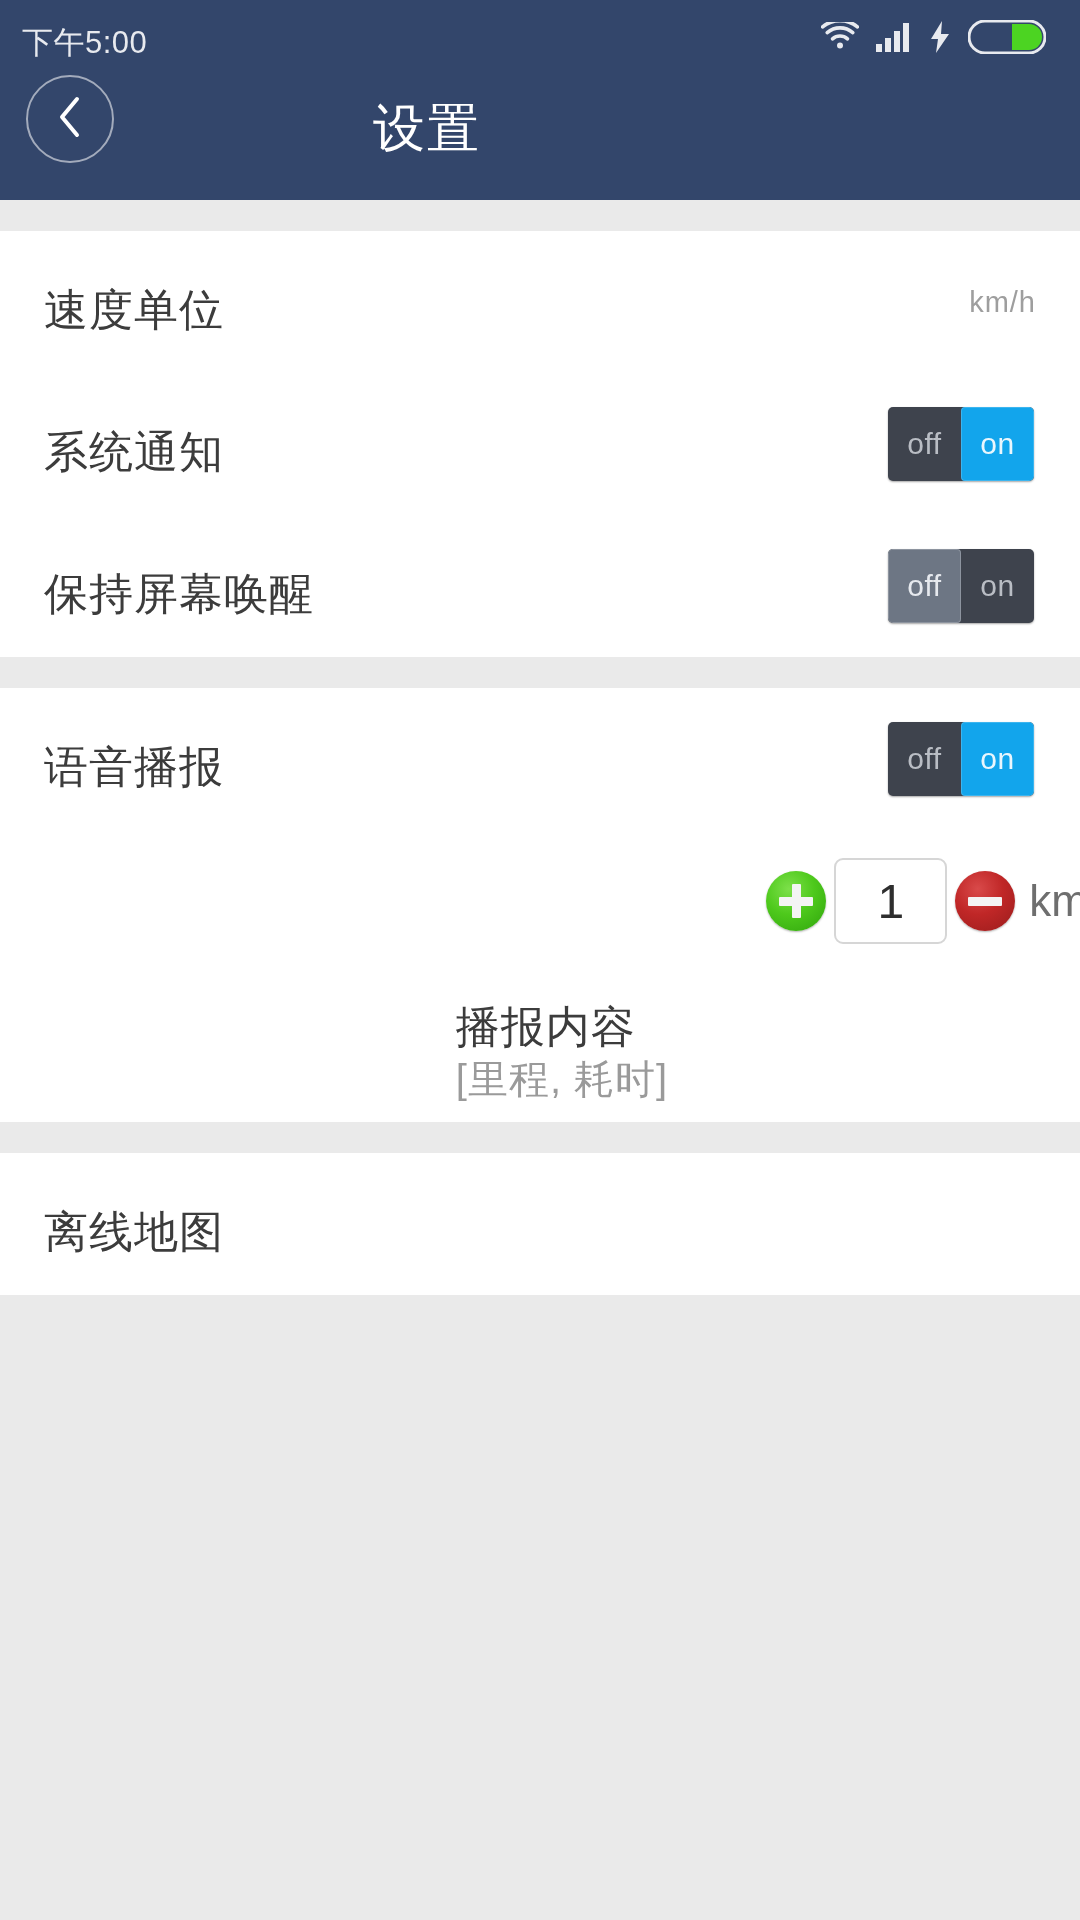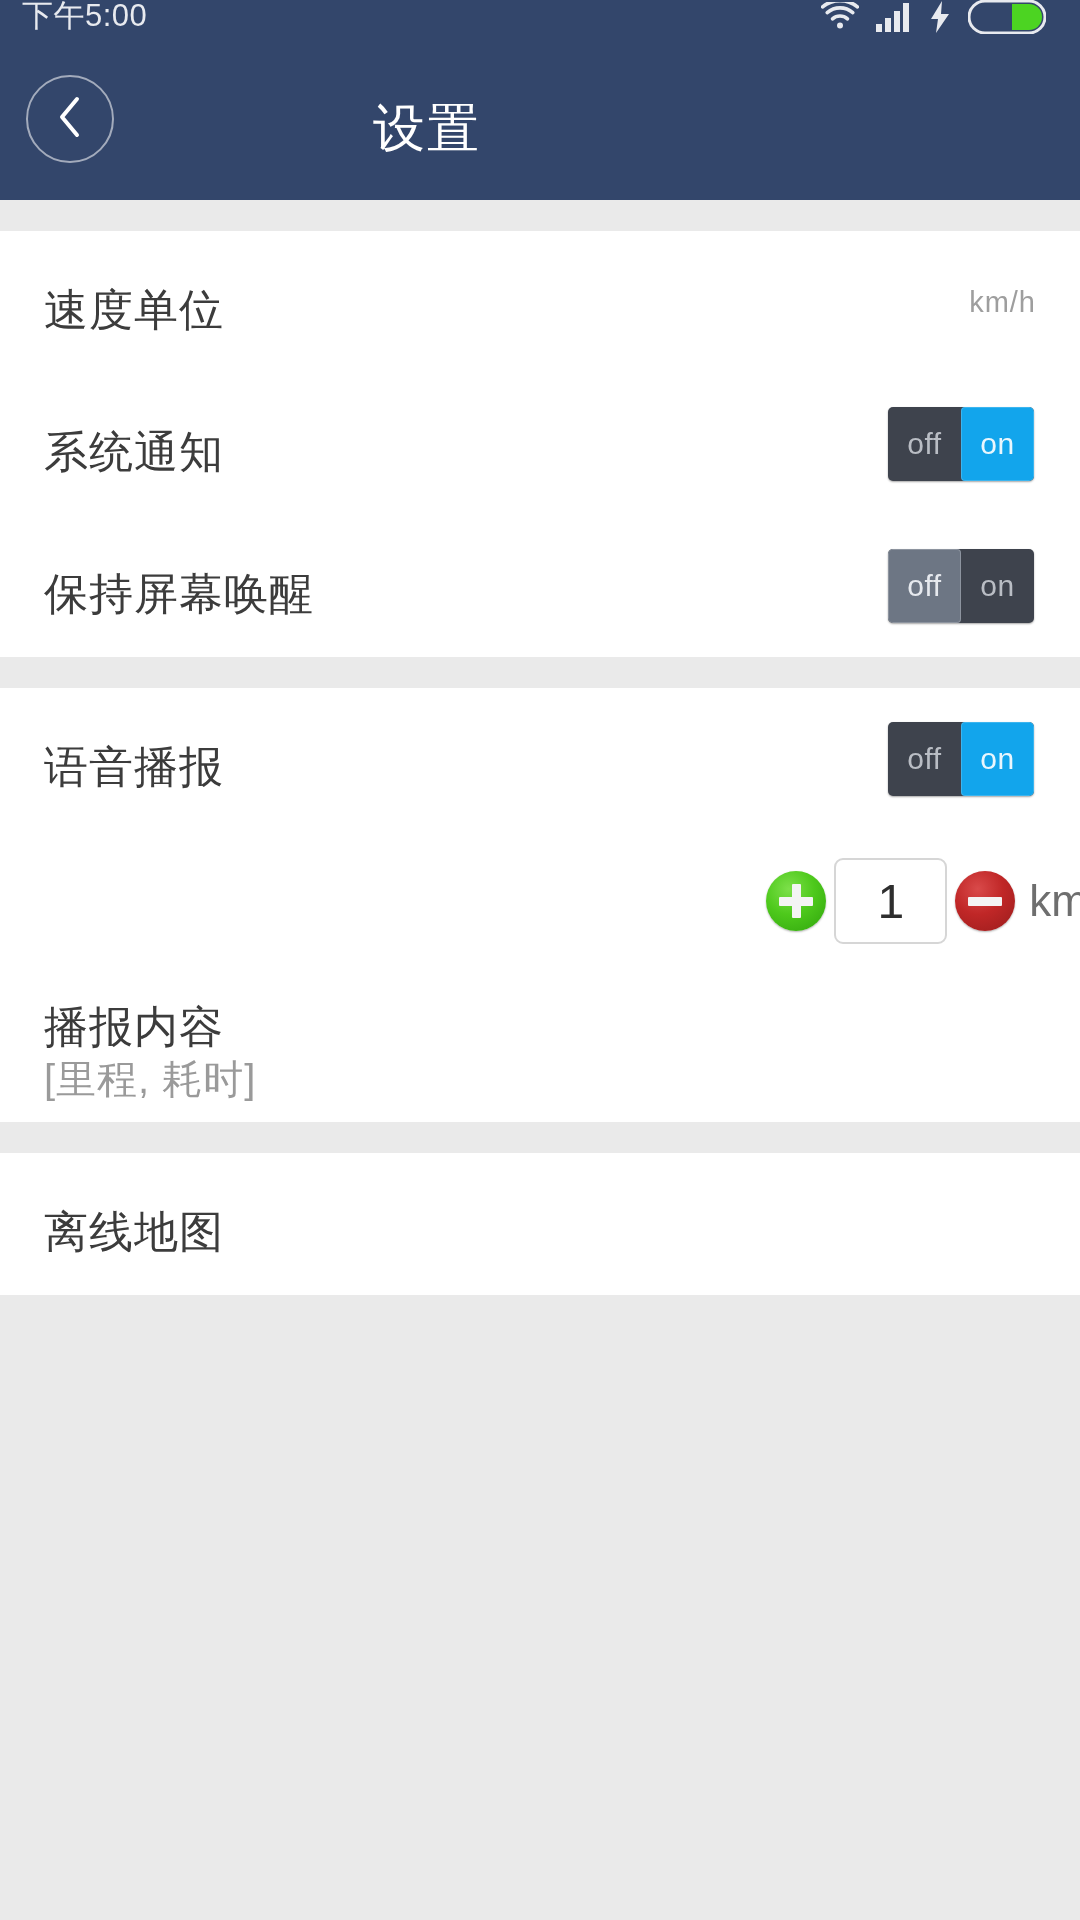--- a/index.html
+++ b/index.html
@@ -13,21 +13,21 @@
 
   
   .header {
     position:relative;
     width:1080px; height:200px;
     background:#334straight;
     background:#33466b;
   }
   .statusbar {
     position:absolute; top:0; left:0; width:1080px; height:58px;
-    display:flex; align-items:flex-start; justify-content:space-between;
+    display:flex; align-items:flex-end; justify-content:space-between;
     padding:0 34px 0 22px;
   }
   .status-time {
     color:#e8eaef; font-size:31px; letter-spacing:0.5px;
     line-height:1;
   }
   .status-icons { display:flex; align-items:center; gap:17px; }
 
   .navbar {
     position:absolute; top:58px; left:0; width:1080px; height:142px;
@@ -46,21 +46,21 @@
 
   
   .gap { width:1080px; height:31px; background:#eaeaea; }
   .section { width:1080px; background:#ffffff; }
 
   .row {
     position:relative; width:1080px; height:142px;
     display:flex; align-items:center;
     padding:16px 0 0 44px;
   }
-  .row.tall { height:150px; }
+  .row.tall { height:150px;justify-content:center; }
   .row-label {
     font-size:44px; color:#3c3c3c; font-weight:400; letter-spacing:1px;
     line-height:1.1;
   }
   .row-sub {
     font-size:40px; color:#9a9a9a; margin-top:0; letter-spacing:1px;
   }
   .row-labels { display:flex; flex-direction:column; justify-content:center; }
   .row-value {
     position:absolute; right:44px; top:50%; transform:translateY(-50%);

